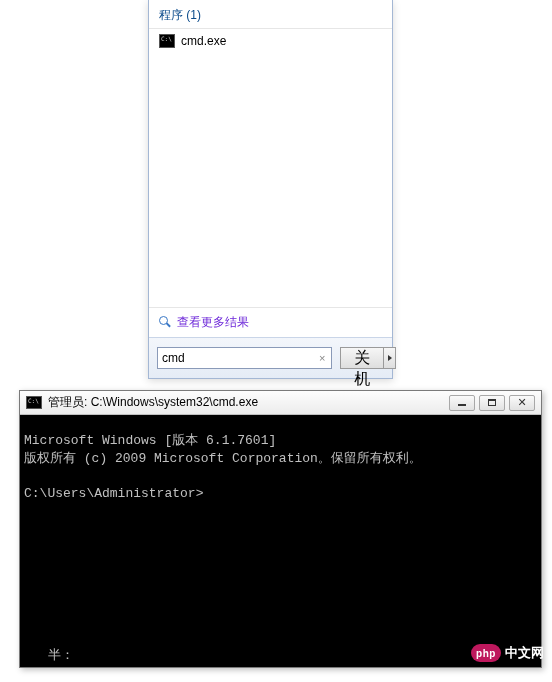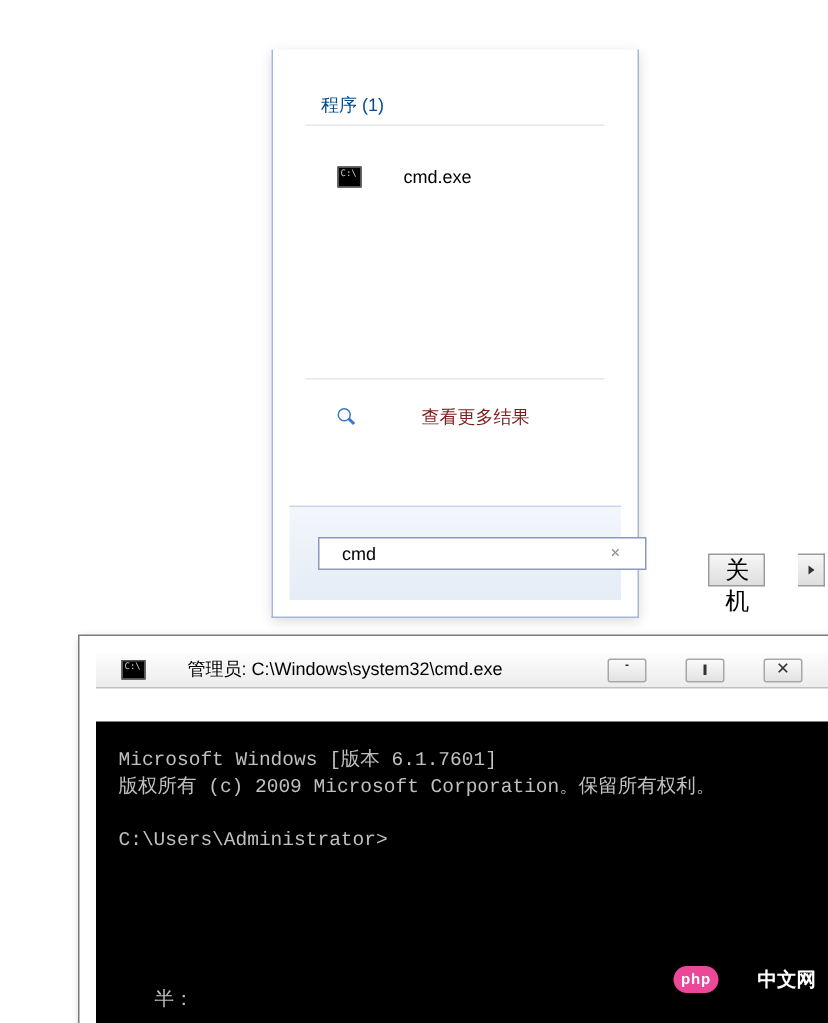--- a/index.html
+++ b/index.html
@@ -1,15 +1,15 @@
 <!DOCTYPE html>
 <html><head>
   <meta charset="utf-8">
   <style>
-    * { margin: 11px; padding: 0; box-sizing: border-box; }
+    * { margin: 0; padding: 0; box-sizing: border-box; }
     body {
       width: 552px;
       height: 682px;
       background: #fff;
       font-family: "Microsoft YaHei", "SimSun", Tahoma, sans-serif;
       font-size: 12px;
       position: relative;
     }
 
     
@@ -64,23 +64,23 @@
       left: 1px;
       font-family: monospace;
     }
     .result-label { font-size: 12px; color: #000; }
 
     .spacer { flex: 1; }
 
     .more-results {
       display: flex;
       align-items: center;
-      gap: 21px;
+      gap: 5px;
       padding: 6px 10px;
-      color: #7f1d1d;
+      color: #6d28d9;
       border-top: 1px solid #e6e6e6;
       cursor: pointer;
     }
     .magnifier-icon {
       width: 13px;
       height: 13px;
       display: inline-block;
       position: relative;
     }
     .magnifier-icon::before {
@@ -256,21 +256,21 @@
       display: flex;
       align-items: center;
       gap: 4px;
       color: #fff;
       font-size: 13px;
       font-weight: bold;
     }
     .wm-logo {
       width: 30px;
       height: 18px;
-      background: #ec4899;
+      background: #be185d;
       border-radius: 9px;
       display: flex;
       align-items: center;
       justify-content: center;
       color: #fff;
       font-size: 10px;
       font-weight: bold;
       letter-spacing: 0.5px;
     }
   </style>

